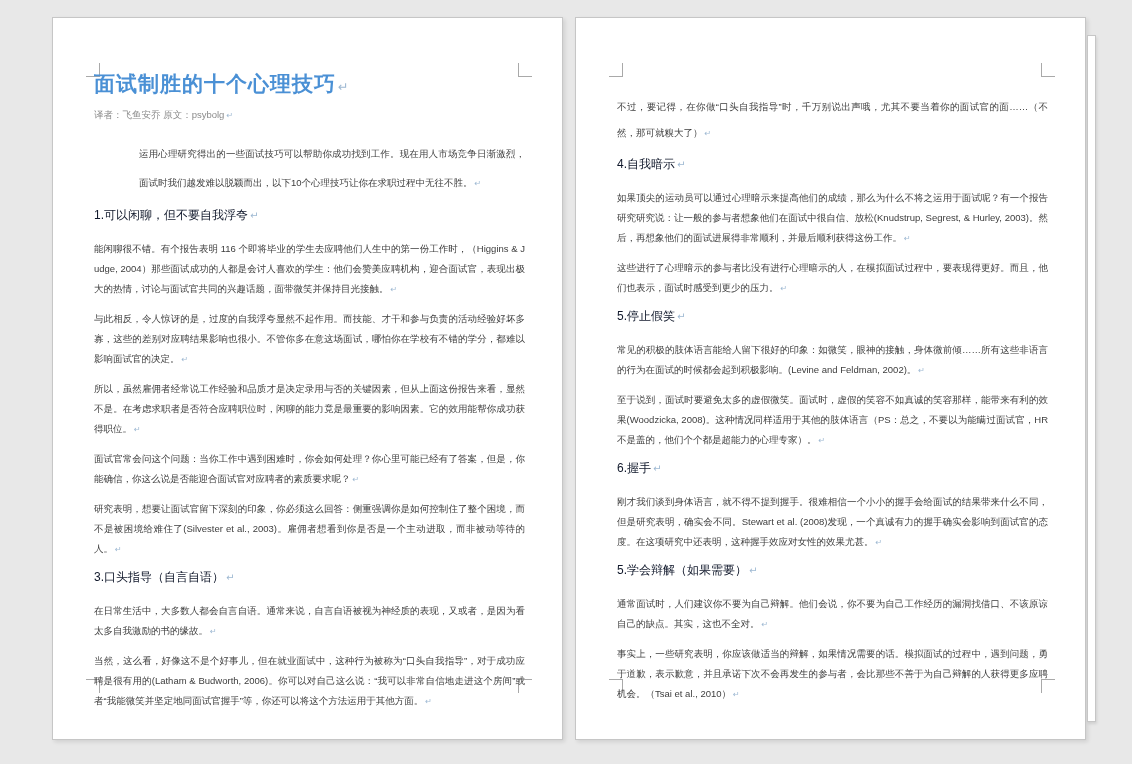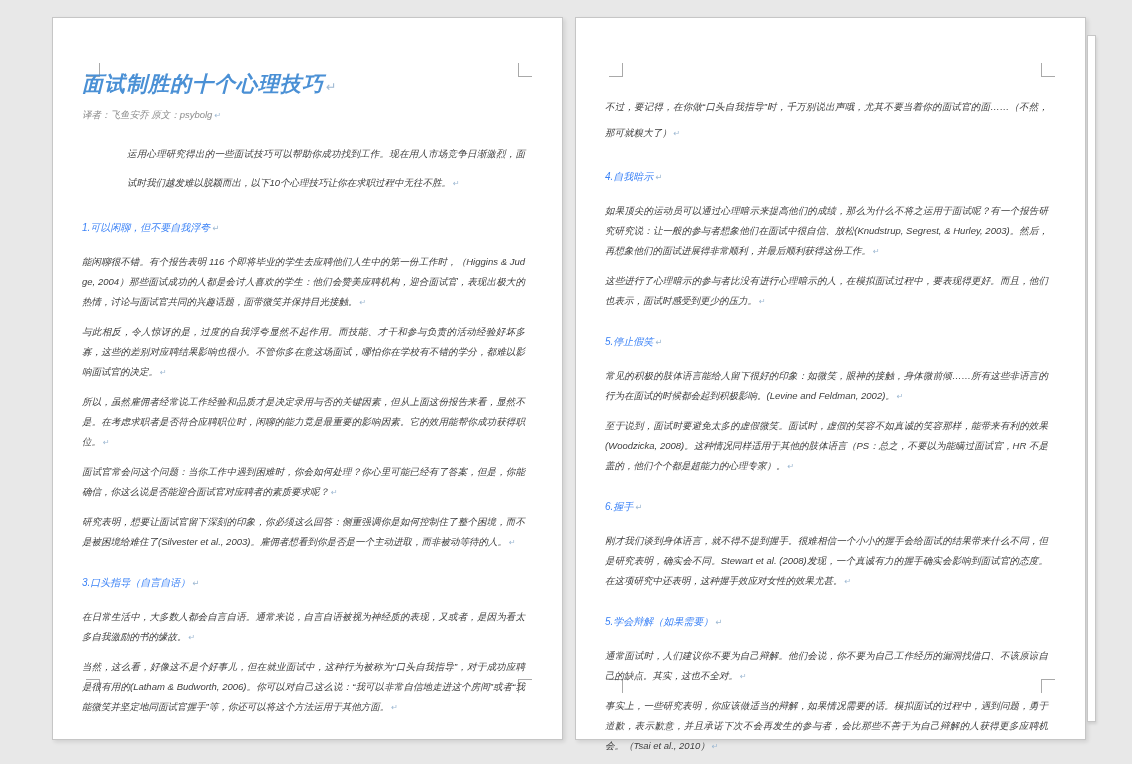--- a/index.html
+++ b/index.html
@@ -36,23 +36,22 @@
   
   .cm { position: absolute; width: 13px; height: 13px; }
   .cm-tl { left: 33px;  top: 45px;    border-right: 1px solid #a9a9a9; border-bottom: 1px solid #a9a9a9; }
   .cm-tr { right: 30px; top: 45px;    border-left: 1px solid #a9a9a9;  border-bottom: 1px solid #a9a9a9; }
   .cm-bl { left: 33px;  bottom: 46px; border-right: 1px solid #a9a9a9; border-top: 1px solid #a9a9a9; }
   .cm-br { right: 30px; bottom: 46px; border-left: 1px solid #a9a9a9;  border-top: 1px solid #a9a9a9; }
 
   
   .content {
     position: absolute;
-    left: 29px; right: 37px; top: 0;
+    left: 41px; right: 37px; top: 0;
     color: #3d3d3d;
-    font-style: italic;
   }
   .doc-title {
     margin-top: 52px;
     font-size: 21px;
     line-height: 28px;
     font-weight: bold;
     color: #4a90d5;
     letter-spacing: 1px;
   }
   .byline {
@@ -61,24 +60,24 @@
     color: #8b8b8b;
   }
   .intro {
     margin-top: 17px;
     font-size: 9.5px;
     line-height: 29px;
     text-align: justify;
     margin-left: 45px;
   }
   .sec-h {
-    margin-top: 21px;
-    font-size: 10px;
+    margin-top: 9px;
+    font-size: 12px;
     line-height: 17px;
-    color: #3b82f6;
+    color: #0f172a;
   }
   .para {
     margin-top: 9px;
     font-size: 9.5px;
     line-height: 20px;
     text-align: justify;
     word-break: break-all;
   }
   .sec-h + .para { margin-top: 15px; }
   .lead { margin-top: 0; line-height: 26px; }

